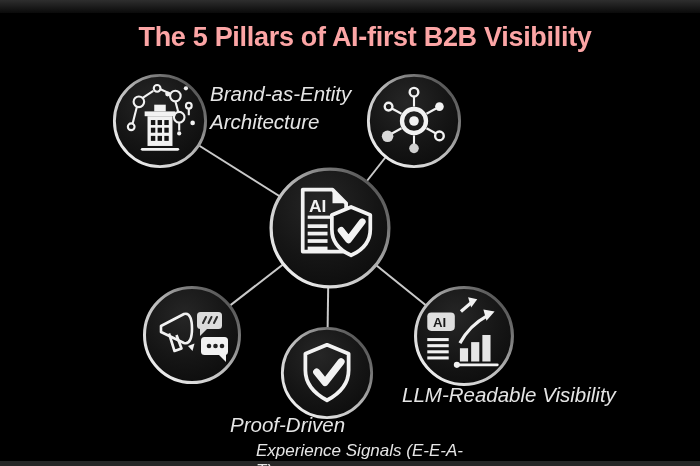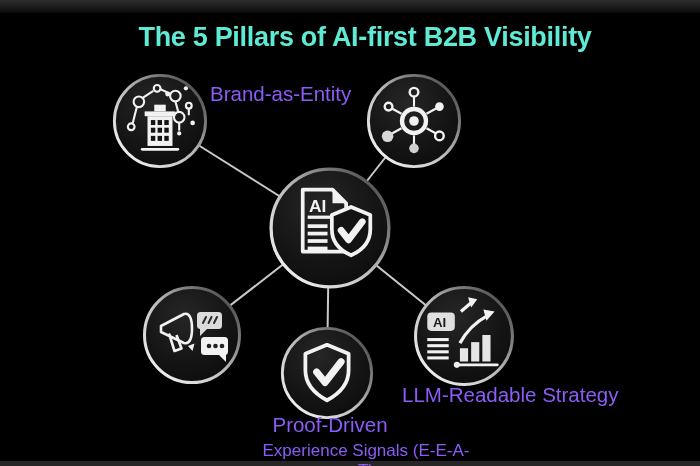--- a/index.html
+++ b/index.html
@@ -8,25 +8,25 @@
     font-family:"Liberation Sans",sans-serif;
   }
   .vignette-top{position:absolute;left:0;top:0;width:700px;height:13px;
     background:linear-gradient(180deg,#2e2e2e 0%,#0a0a0a 100%);}
   .vignette-bottom{position:absolute;left:0;bottom:0;width:700px;height:5px;background:#262626;}
   .wires{position:absolute;left:0;top:0;z-index:1;}
   .node{position:absolute;z-index:2;}
   .node svg{display:block;width:100%;height:100%;}
   .title{
     position:absolute;left:30px;right:0;top:22px;z-index:3;text-align:center;
-    color:#5eead4;font-size:27px;font-weight:700;letter-spacing:-0.3px;
+    color:#fca5a5;font-size:27px;font-weight:700;letter-spacing:-0.3px;
   }
-  .label{position:absolute;z-index:3;color:#8b5cf6;font-size:20.5px;line-height:27.5px;font-weight:400;}
+  .label{position:absolute;z-index:3;color:#e5e5e5;font-size:20.5px;line-height:27.5px;font-weight:400;font-style:italic;}
   .label.small{font-size:17px;line-height:20px;}
-  .label.centered{text-align:center;}
+  .label.centered{text-align:left;}
 </style>
 </head>
 <body>
 
 <div class="stage">
 
   <svg class="wires" width="700" height="466" viewBox="0 0 700 466">
     <defs>
       <linearGradient id="ringGrad" x1="0" y1="1" x2="1" y2="0">
         <stop offset="0" stop-color="#ffffff"></stop>
@@ -193,30 +193,31 @@
         <path d="M46 57 C53 44 62 36 73 30" fill="none" stroke="#f2f2f2" stroke-width="3.2"></path>
         <polygon points="69,24 80,26 72,35" fill="#f2f2f2"></polygon>
         <path d="M47 26 L57 17.5" fill="none" stroke="#f2f2f2" stroke-width="3.2"></path>
         <polygon points="54,12 63,14 57,22" fill="#f2f2f2"></polygon>
       </g>
     </svg>
   </div>
 
   <div class="label" style="left:210px;top:80px">
     <div>Brand-as-Entity</div>
+    <div>Architecture</div>
   </div>
 
 
   <div class="label" style="left:127px;top:381px">
   </div>
 
   <div class="label centered" style="left:230px;width:200px;top:411px">
     <div>Proof-Driven</div>
   </div>
   <div class="label small centered" style="left:256px;width:220px;top:441px">
     <div>Experience Signals (E-E-A-T)</div>
   </div>
 
   <div class="label" style="left:402px;top:381px">
-    <div>LLM-Readable Strategy</div>
+    <div>LLM-Readable Visibility</div>
   </div>
 
 </div>
 
 </body></html>

